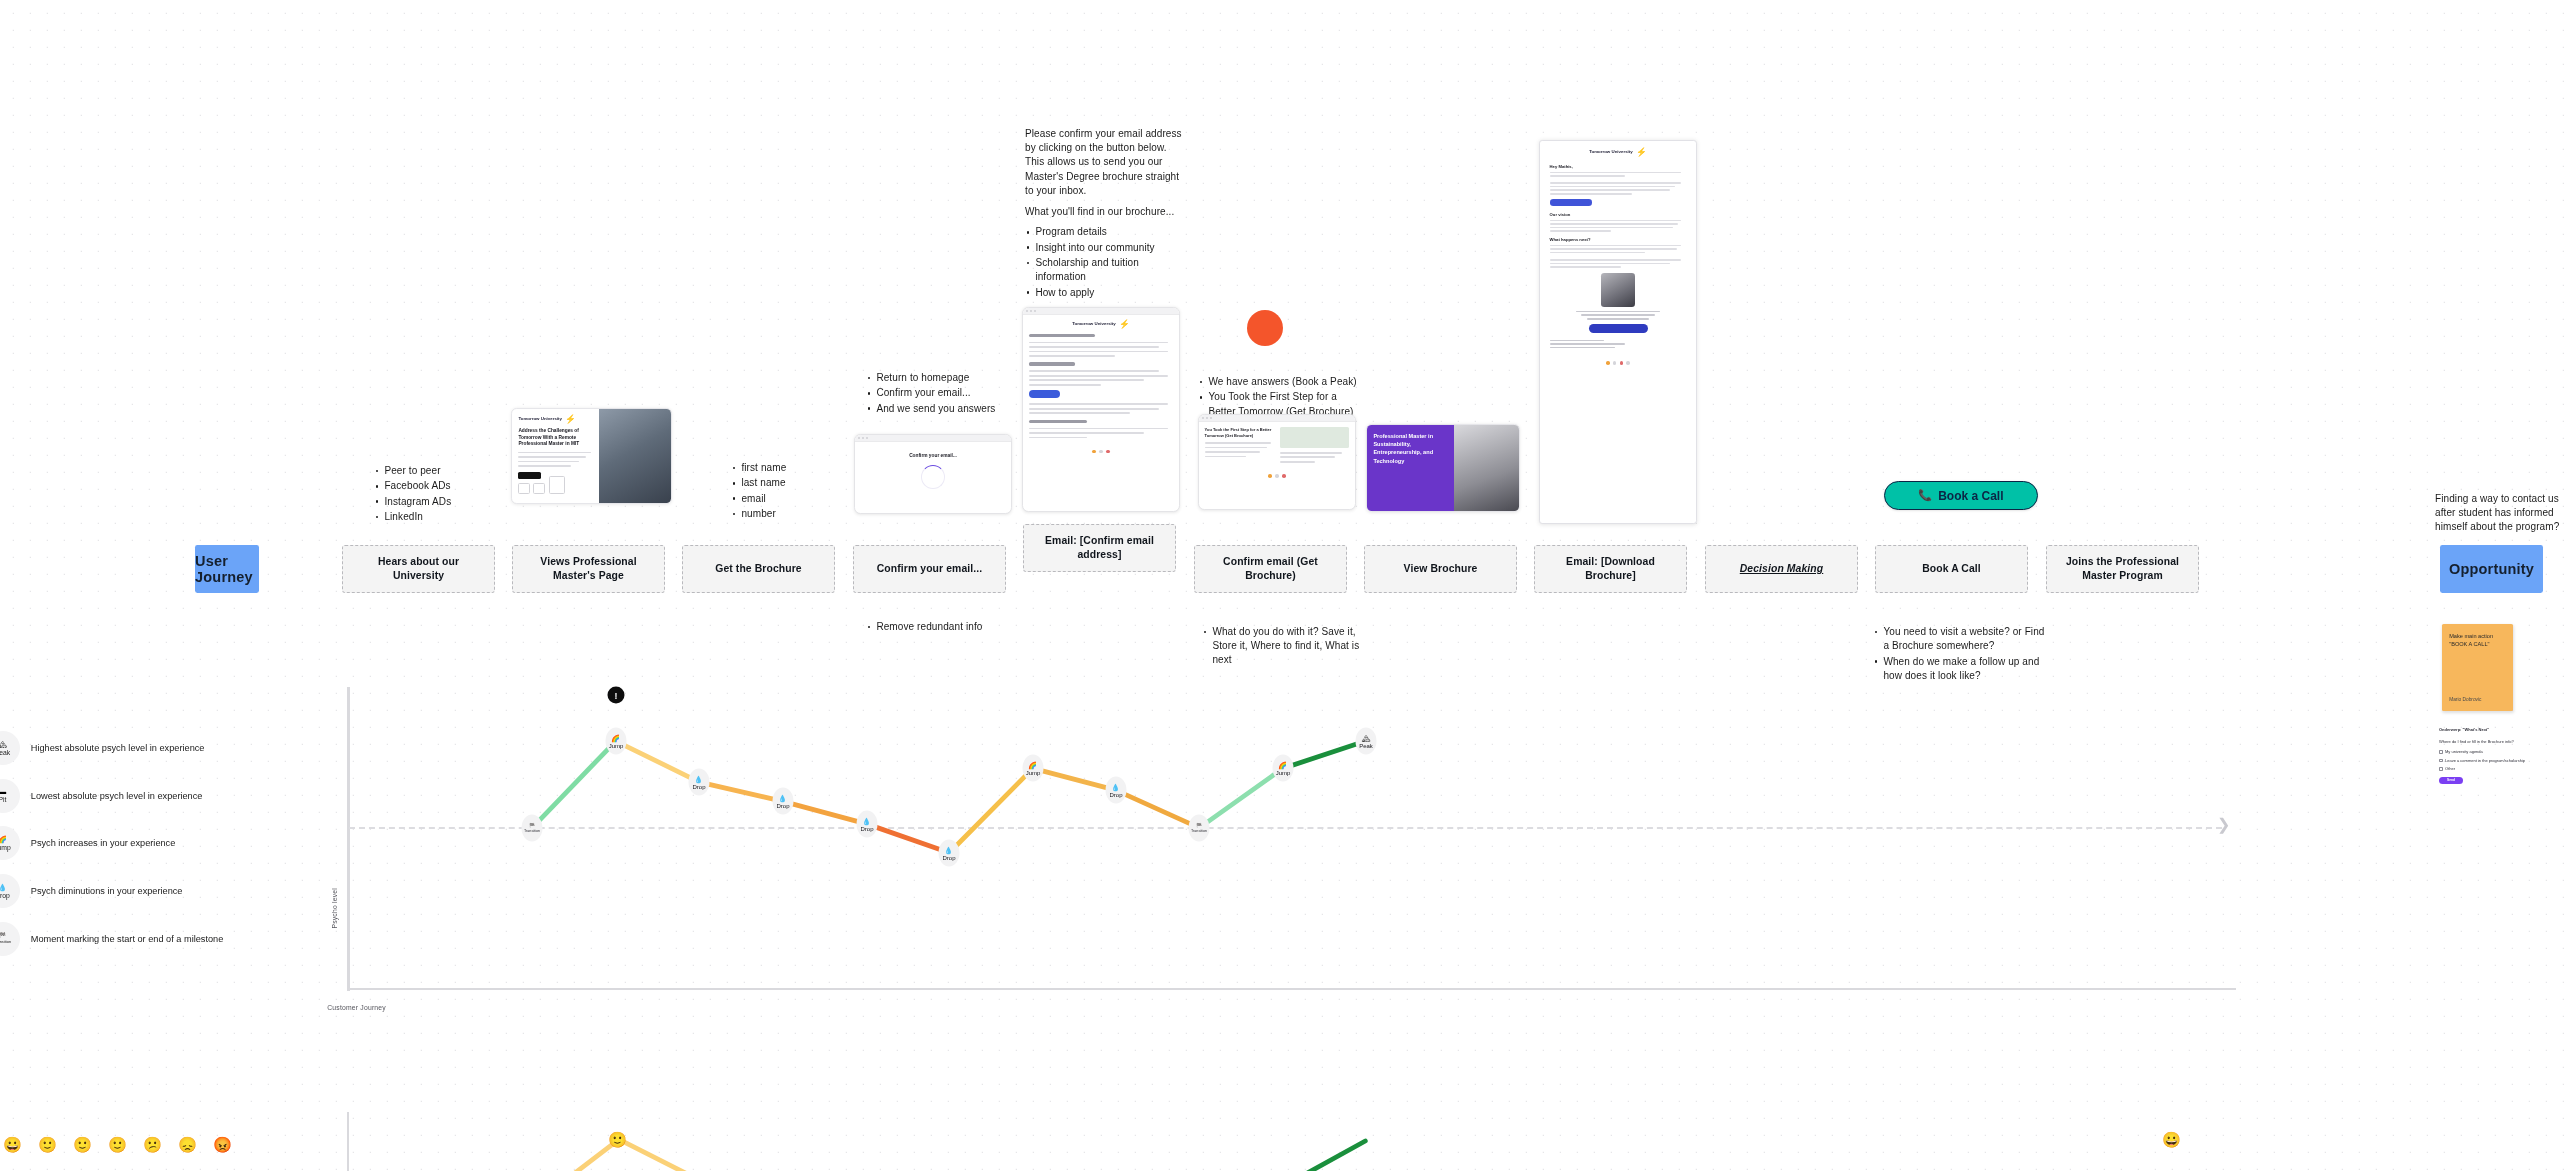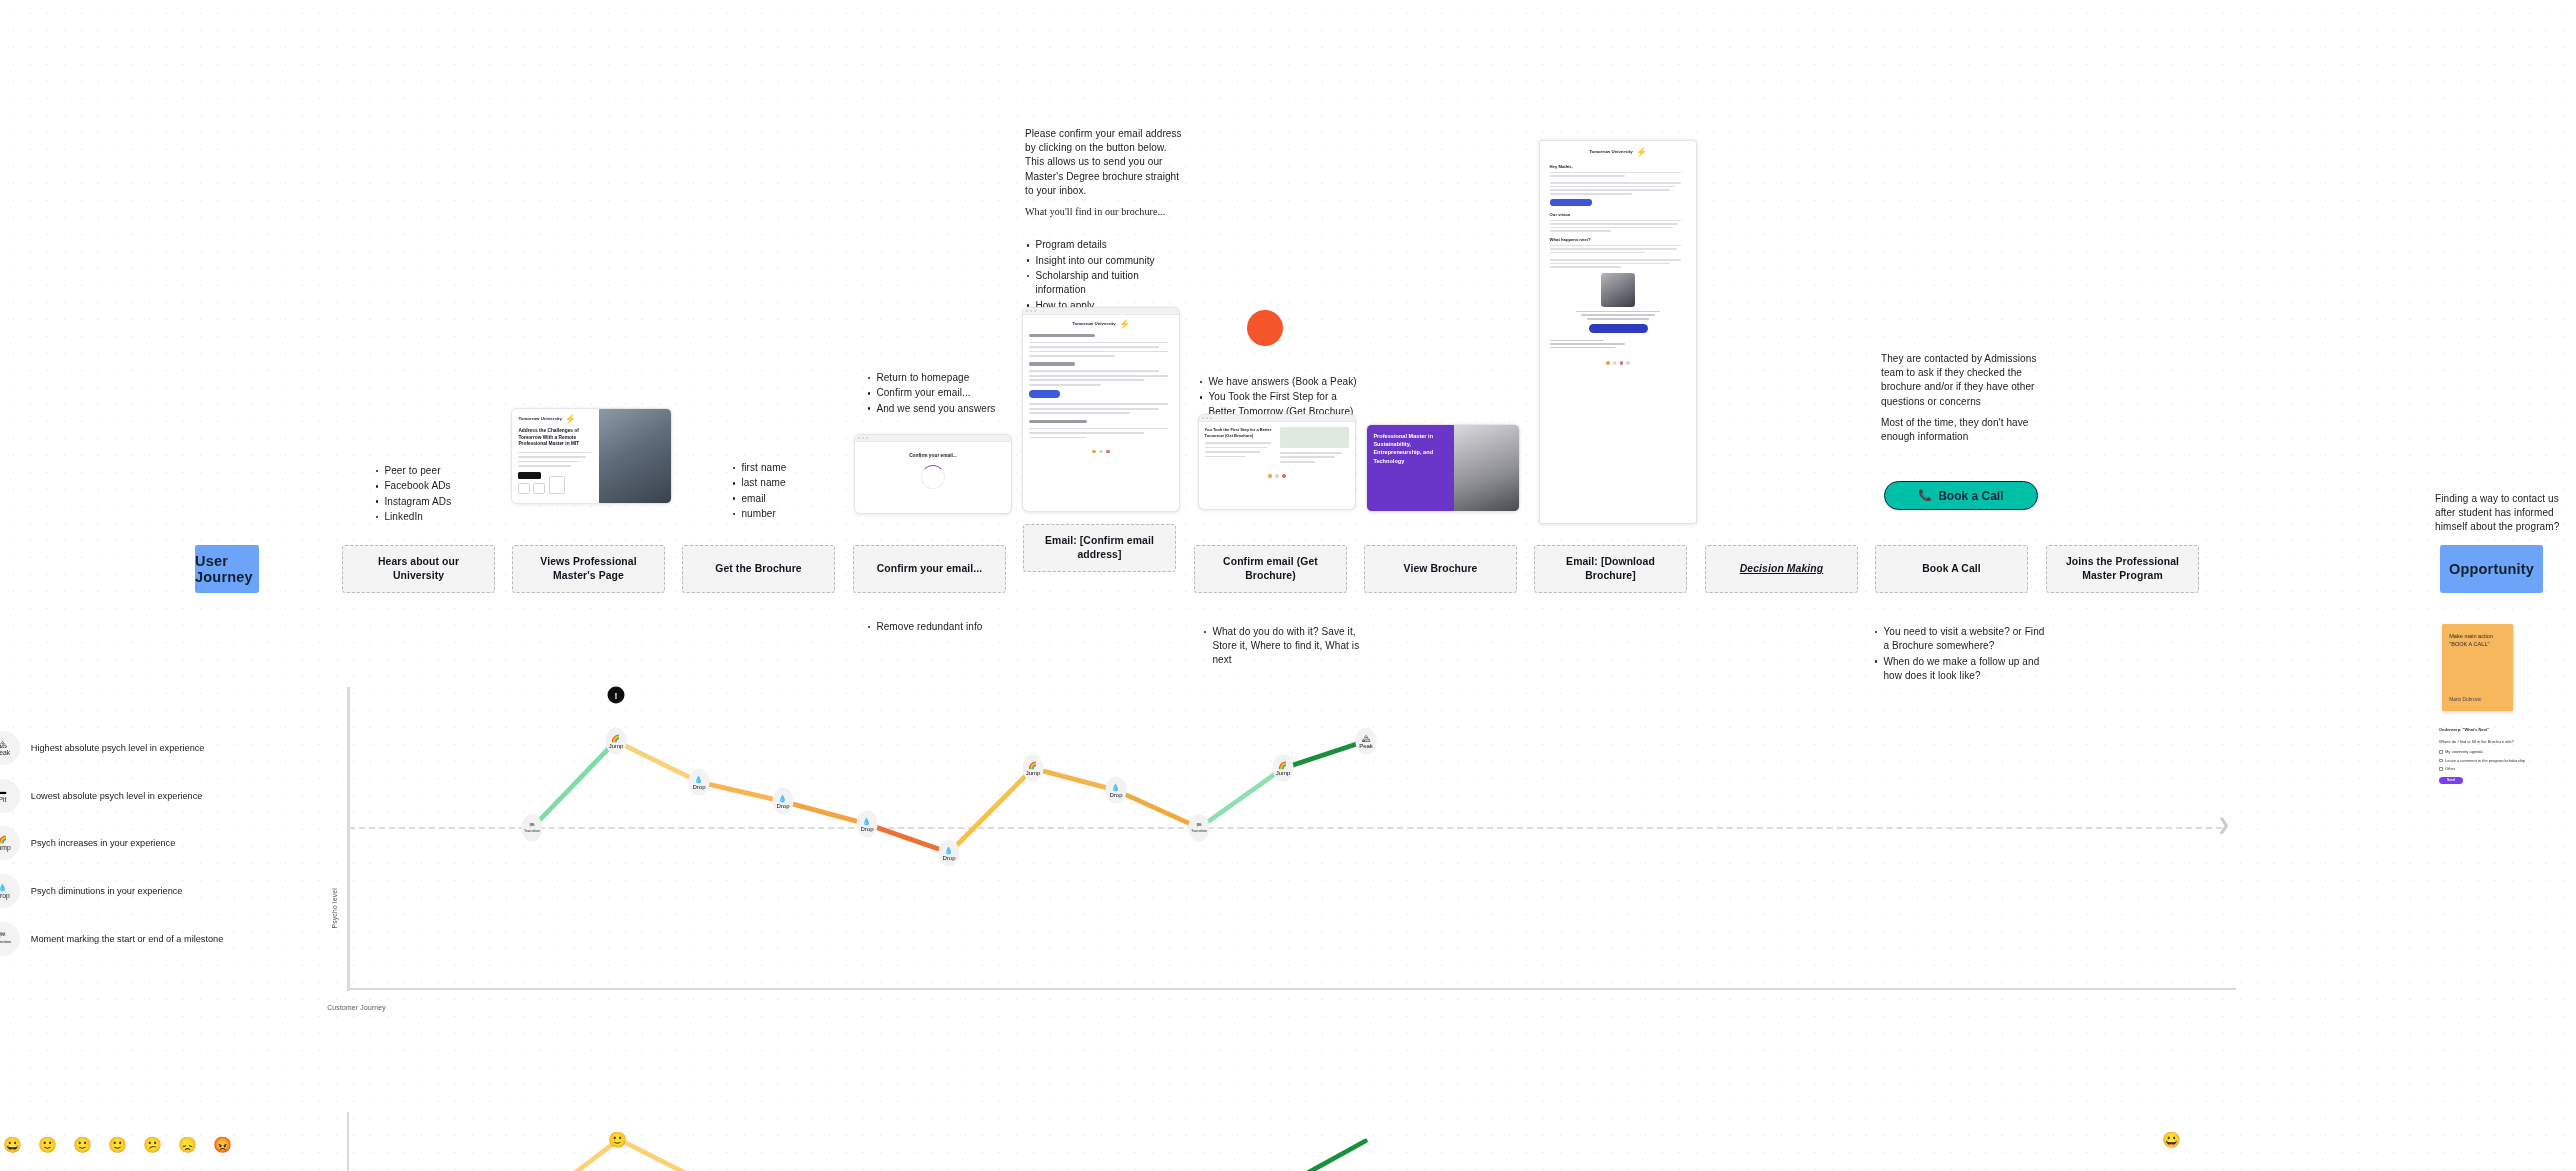--- a/index.html
+++ b/index.html
@@ -236,33 +236,29 @@
   }
 </style>
 </head>
 <body>
 
 <div id="board">
 
 
   <div class="abs note-text" style="left:1025px; top:127px; width:161px;">
     <p>Please confirm your email address by clicking on the button below. This allows us to send you our Master's Degree brochure straight to your inbox.</p>
-    <p style="margin-bottom:19px;font-family:Liberation Serif, serif;">What you'll find in our brochure...</p>
+    <p style="margin-bottom:6px;">What you'll find in our brochure...</p>
     <ul>
       <li>Program details</li>
       <li>Insight into our community</li>
       <li>Scholarship and tuition information</li>
       <li>How to apply</li>
     </ul>
   </div>
 
-  <div class="abs note-text" style="left:1881px; top:352px; width:167px;">
-    <p>They are contacted by Admissions team to ask if they checked the brochure and/or if they have other questions or concerns</p>
-    <p>Most of the time, they don't have enough information</p>
-  </div>
 
   <div class="abs note-text" style="left:2435px; top:492px; width:133px;">
     <p>Finding a way to contact us after student has informed himself about the program?</p>
   </div>
 
   <div class="abs note-text" style="left:866px; top:371px; width:153px;">
     <ul>
       <li>Return to homepage</li>
       <li>Confirm your email...</li>
       <li>And we send you answers</li>

